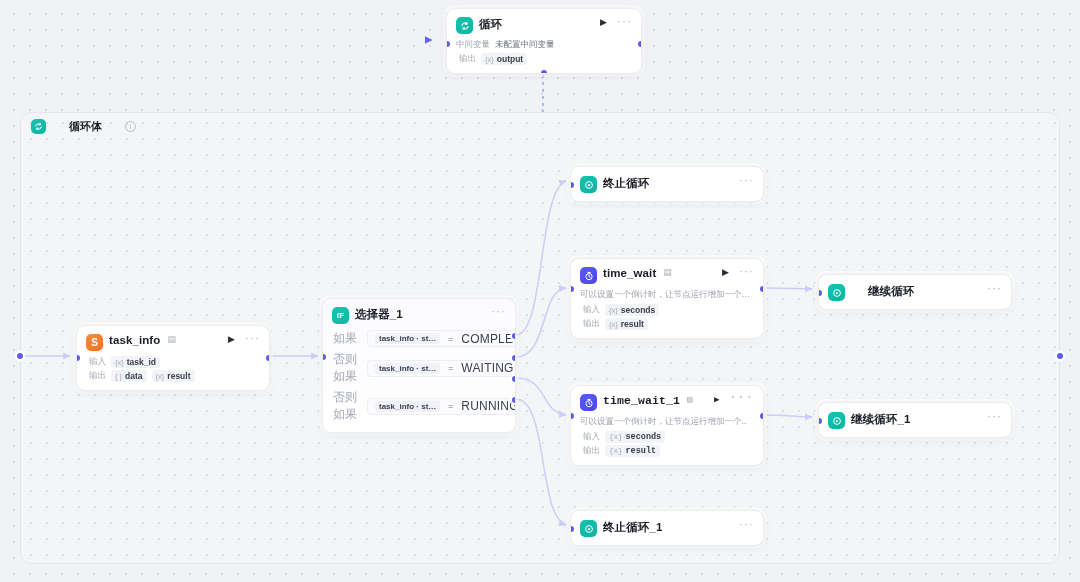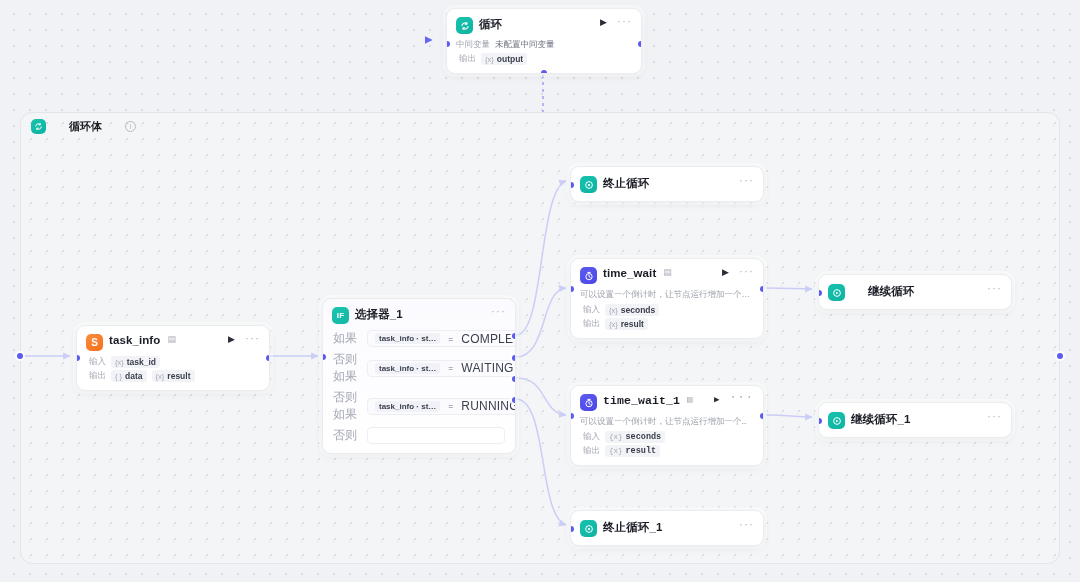--- a/index.html
+++ b/index.html
@@ -260,24 +260,20 @@
       </span>
     </div>
     <div class="sel-row">
       <span class="sel-label">否则如果</span>
       <span class="sel-box">
         <span class="sel-var">task_info · st…</span>
         <span class="sel-op">=</span>
         <span class="sel-val">RUNNING</span>
       </span>
     </div>
-    <div class="sel-row">
-      <span class="sel-label">否则</span>
-      <span class="sel-box-empty"></span>
-    </div>
     <div class="node-pad-btm"></div>
 
     <span class="port" style="left:-3px; top:55px;"></span>
     <span class="port" style="right:-3px; top:34px;"></span>
     <span class="port" style="right:-3px; top:56px;"></span>
     <span class="port" style="right:-3px; top:77px;"></span>
     <span class="port" style="right:-3px; top:98px;"></span>
   </div>
 
   <div class="node" style="left:570px; top:166px; width:194px; height:36px;">

